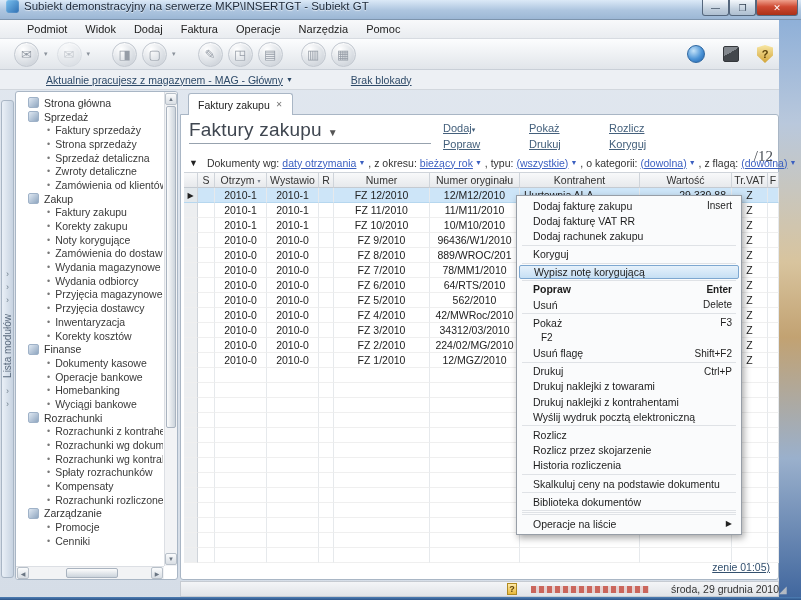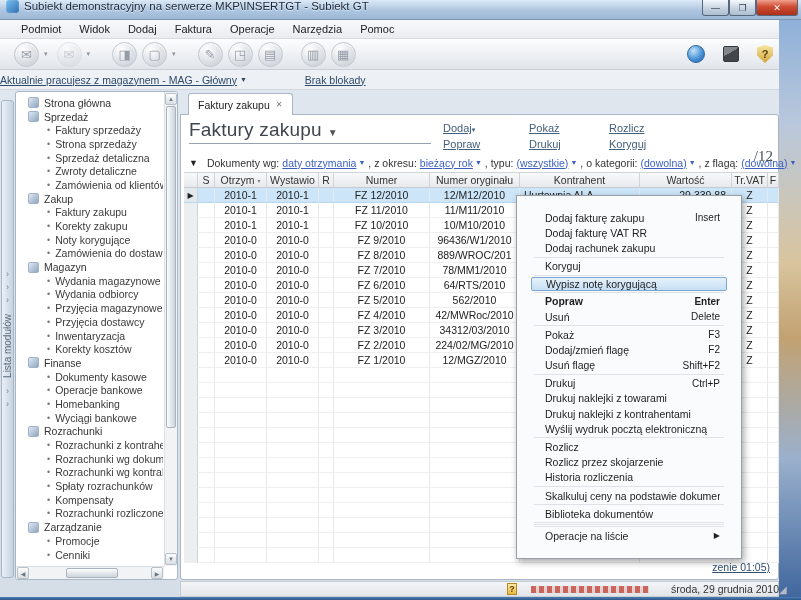--- a/index.html
+++ b/index.html
@@ -15,21 +15,21 @@
     background:linear-gradient(135deg,#79c0ef,#2f6fb2);box-shadow:inset 0 0 1px #fff;}
   .title-text{font-size:11.5px;color:#1c2838;text-shadow:0 1px 1px rgba(255,255,255,.7);}
   .win-controls{position:absolute;right:3px;top:0;display:flex;}
   .win-btn{width:27px;height:16px;border:1px solid #55677d;border-top:none;
     border-radius:0 0 3px 3px;background:linear-gradient(#f4f8fc,#c3d0de 60%,#aebfd1);
     font-size:9px;color:#2b3b4e;display:flex;align-items:center;justify-content:center;}
   .win-btn.close{width:42px;background:linear-gradient(#efa18d,#cf4a33 45%,#ab3118);color:#fff;}
   
   .menubar{position:absolute;left:0;top:20px;width:801px;height:19px;
     background:linear-gradient(#f8f9fb,#e9ecf0);border-bottom:1px solid #d7dbe1;
-    display:flex;align-items:center;padding-left:12px;}
+    display:flex;align-items:center;padding-left:18px;}
   .menu-item{font-size:11px;color:#222;padding:2px 9px;}
   
   .toolbar{position:absolute;left:0;top:39px;width:801px;height:31px;
     background:linear-gradient(#fcfdfe,#e1e5ea);border-bottom:1px solid #c9cfd7;
     display:flex;align-items:center;padding-left:14px;}
   .tool-btn{width:25px;height:25px;border-radius:50%;flex:0 0 auto;
     background:radial-gradient(circle at 35% 28%,#ffffff,#dde1e6 55%,#c3c9d1);
     border:1px solid #c2c8d0;box-shadow:inset 0 1px 2px #fff;
     display:flex;align-items:center;justify-content:center;
     font-size:13px;color:#959ca6;margin-right:5px;}
@@ -137,21 +137,21 @@
     background:repeating-linear-gradient(90deg,#c0392b 0 5px,rgba(192,57,43,.2) 5px 8px);}
   .status-date{font-size:10.5px;color:#333;margin-left:22px;white-space:nowrap;}
   .grip{margin-left:auto;margin-right:2px;color:#b3bac3;font-size:10px;}
   
   .desktop-strip{position:absolute;left:779px;top:20px;width:22px;height:577px;
     background:linear-gradient(#8fb0d8,#b9c8dc 18%,#d8c49e 42%,#c2a272 55%,#9ab0cc 76%,#41679e);}
   .bottom-border{position:absolute;left:0;top:597px;width:801px;height:3px;
     background:linear-gradient(#4f7fb5,#2c5488);}
   
   .ctx{position:absolute;left:516px;top:195px;width:226px;background:#fafbfc;
-    border:1px solid #979ea7;box-shadow:2px 3px 7px rgba(0,0,0,.35);padding:14px;z-index:10;}
+    border:1px solid #979ea7;box-shadow:2px 3px 7px rgba(0,0,0,.35);padding:2px;z-index:10;}
   .ctx-item{display:flex;align-items:center;height:15.2px;font-size:10.5px;
     color:#1d1d1d;padding:0 7px 0 14px;white-space:nowrap;}
   .ctx-label{flex:1;overflow:hidden;}
   .ctx-short{font-size:10px;color:#1d1d1d;margin-left:8px;}
   .ctx-sep{height:1px;background:#dfe2e6;margin:1px 3px;}
   .ctx-item.hl{background:linear-gradient(#e6f1fb,#c6dff4);border:1px solid #7da7d0;
     border-radius:2px;height:14px;}
   .ctx-item.bold .ctx-label,.ctx-item.bold .ctx-short{font-weight:bold;}
   .submenu-arrow{font-size:8px;color:#222;}
 </style>
@@ -197,21 +197,21 @@
       <div class="tool-btn">▥</div>
       <div class="tool-btn">▦</div>
     </div>
   <div class="tool-right">
     <div class="globe"></div>
     <div class="cube"></div>
     <div class="shield">?</div>
   </div>
 
   <div class="infobar">
-    <span class="info-link" style="">Aktualnie pracujesz z magazynem - MAG - Główny</span>
+    <span class="info-link" style="margin-left:46px">Aktualnie pracujesz z magazynem - MAG - Główny</span>
     <span class="info-arrow">▼</span>
     <span class="info-link" style="margin-left:58px">Brak blokady</span>
   </div>
 
   <div class="desktop-strip"></div>
   <div class="bottom-border"></div>
 
   <div class="handle-strip" id="handle">
       <span class="handle-chevron">›</span>
       <span class="handle-chevron">›</span>
@@ -263,24 +263,20 @@
           <span class="bullet">•</span>
           <span>Korekty zakupu</span>
         </div>
         <div class="tree-child">
           <span class="bullet">•</span>
           <span>Noty korygujące</span>
         </div>
         <div class="tree-child">
           <span class="bullet">•</span>
           <span>Zamówienia do dostawców</span>
-        </div>
-        <div class="tree-group">
-          <span class="tree-gicon"></span>
-          <span>Magazyn</span>
         </div>
         <div class="tree-child">
           <span class="bullet">•</span>
           <span>Wydania magazynowe</span>
         </div>
         <div class="tree-child">
           <span class="bullet">•</span>
           <span>Wydania odbiorcy</span>
         </div>
         <div class="tree-child">
@@ -787,21 +783,20 @@
       <div class="ctx-item">
         <span class="ctx-label">Usuń</span>
         <span class="ctx-short">Delete</span>
       </div>
       <div class="ctx-sep"></div>
       <div class="ctx-item">
         <span class="ctx-label">Pokaż</span>
         <span class="ctx-short">F3</span>
       </div>
       <div class="ctx-item">
-        <span class="ctx-label">Dodaj/zmień flagę</span>
         <span class="ctx-short">F2</span>
       </div>
       <div class="ctx-item">
         <span class="ctx-label">Usuń flagę</span>
         <span class="ctx-short">Shift+F2</span>
       </div>
       <div class="ctx-sep"></div>
       <div class="ctx-item">
         <span class="ctx-label">Drukuj</span>
         <span class="ctx-short">Ctrl+P</span>

